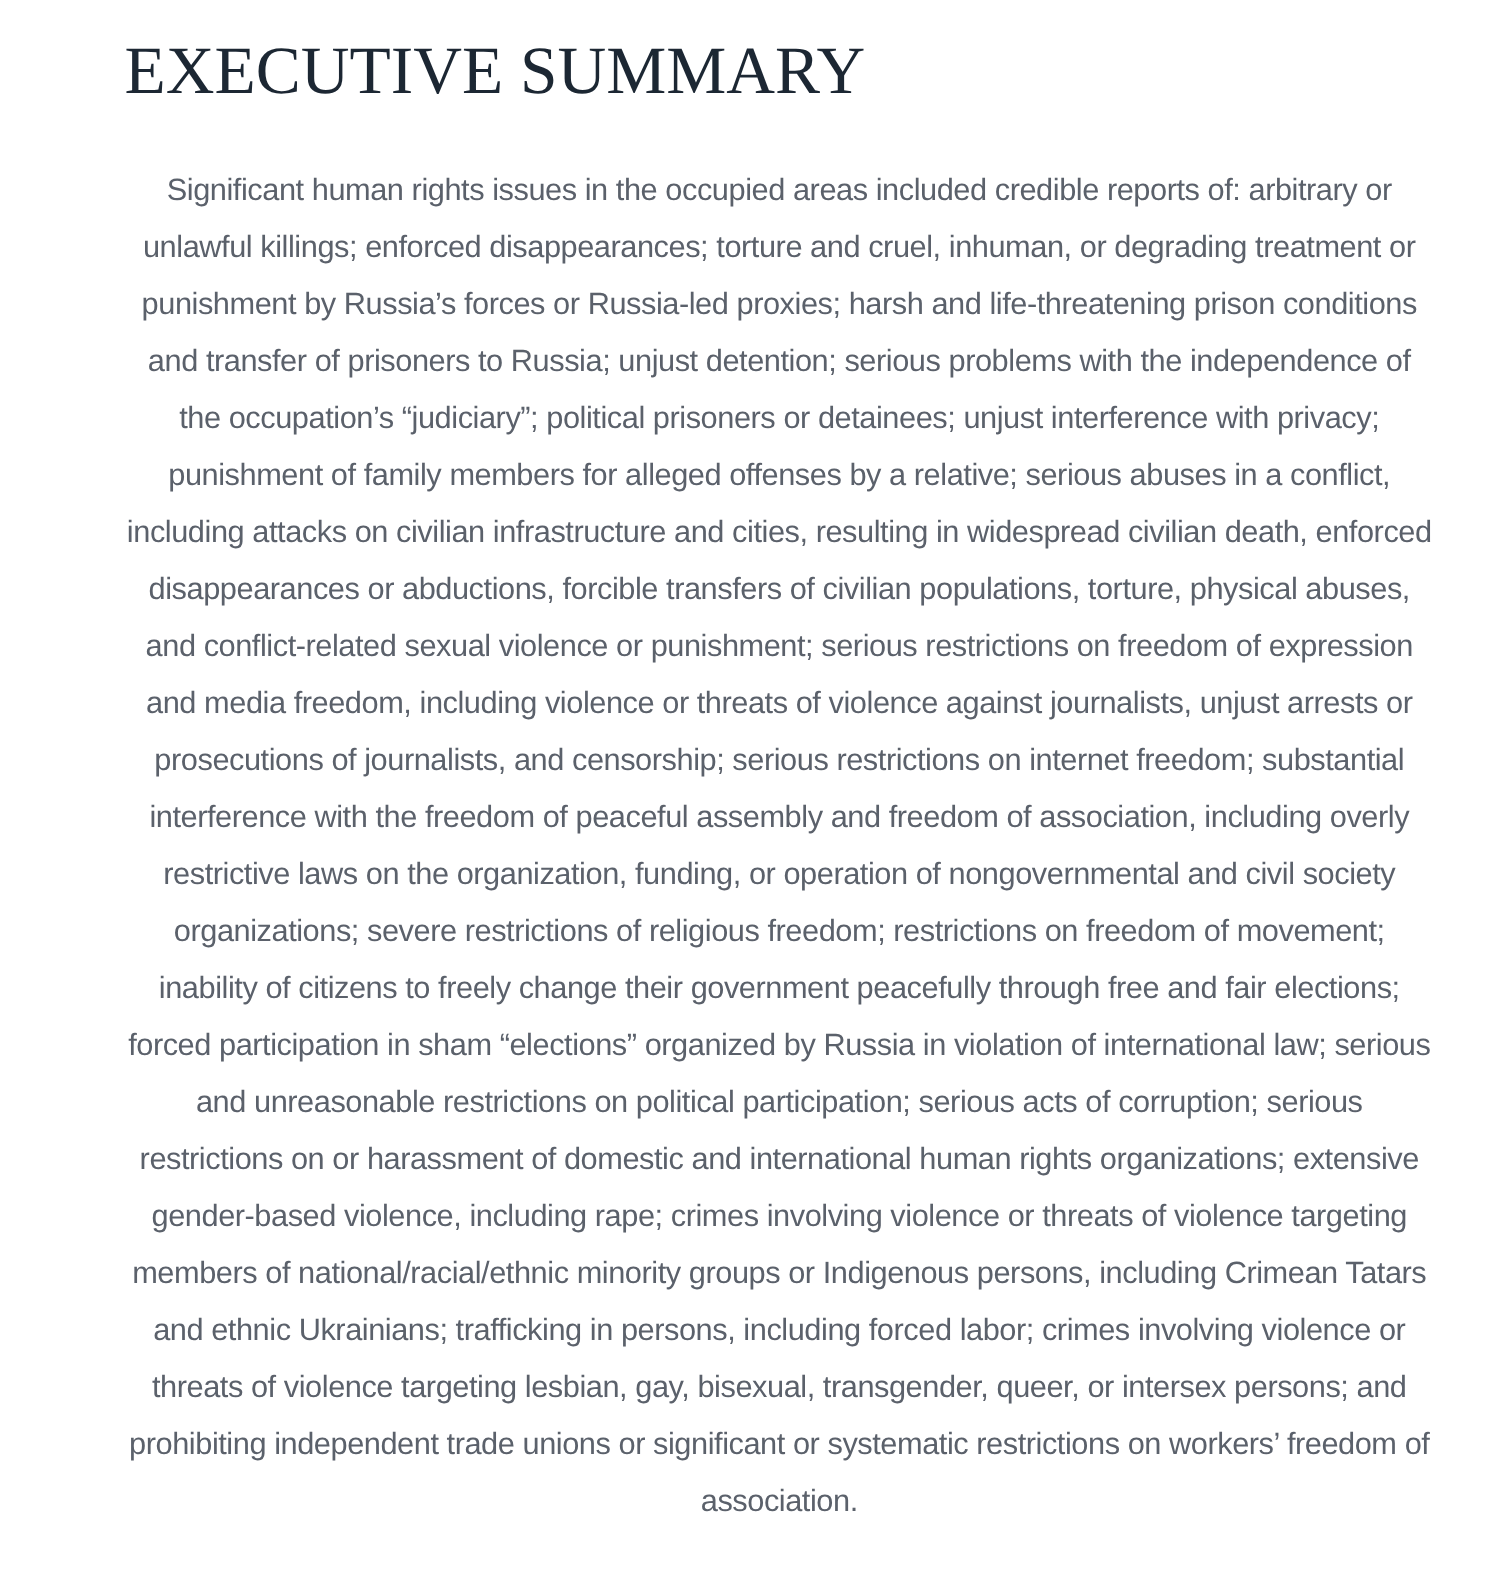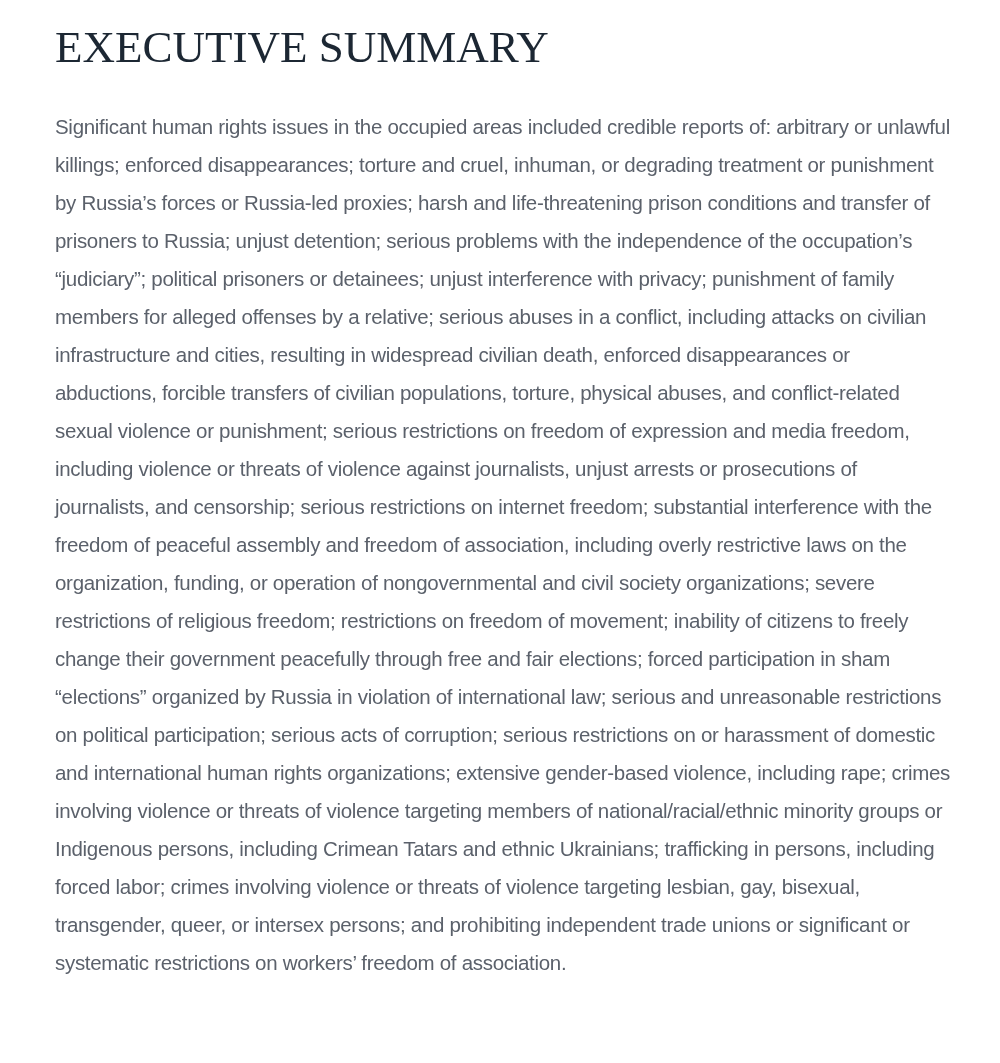--- a/index.html
+++ b/index.html
@@ -13,39 +13,40 @@
     padding: 0;
     background: var(--background);
   }
   body {
     width: 1000px;
     min-height: 1063px;
     overflow: hidden;
   }
   .doc {
     padding: 14px 44px 20px 55px;
+    margin-left: 28px;
   }
   .title {
     font-family: "Liberation Serif", "DejaVu Serif", serif;
     font-weight: 400;
     font-size: 45px;
     line-height: 1.15;
     color: var(--heading-color);
     letter-spacing: 0px;
     margin: 8px 0 34px 0;
   }
   .body-text {
     font-family: "Liberation Sans", "DejaVu Sans", sans-serif;
     font-size: 20.5px;
     line-height: 38px;
     letter-spacing: -0.3px;
     color: var(--body-color);
     max-width: 902px;
     margin: 0;
-    text-align: left;
+    text-align: center;
   }
 </style>
 </head>
 <body>
 
 <main class="doc">
   <h1 class="title">EXECUTIVE SUMMARY</h1>
   <p class="body-text">Significant human rights issues in the occupied areas included credible reports of: arbitrary or unlawful killings; enforced disappearances; torture and cruel, inhuman, or degrading treatment or punishment by Russia’s forces or Russia-led proxies; harsh and life-threatening prison conditions and transfer of prisoners to Russia; unjust detention; serious problems with the independence of the occupation’s “judiciary”; political prisoners or detainees; unjust interference with privacy; punishment of family members for alleged offenses by a relative; serious abuses in a conflict, including attacks on civilian infrastructure and cities, resulting in widespread civilian death, enforced disappearances or abductions, forcible transfers of civilian populations, torture, physical abuses, and conflict-related sexual violence or punishment; serious restrictions on freedom of expression and media freedom, including violence or threats of violence against journalists, unjust arrests or prosecutions of journalists, and censorship; serious restrictions on internet freedom; substantial interference with the freedom of peaceful assembly and freedom of association, including overly restrictive laws on the organization, funding, or operation of nongovernmental and civil society organizations; severe restrictions of religious freedom; restrictions on freedom of movement; inability of citizens to freely change their government peacefully through free and fair elections; forced participation in sham “elections” organized by Russia in violation of international law; serious and unreasonable restrictions on political participation; serious acts of corruption; serious restrictions on or harassment of domestic and international human rights organizations; extensive gender-based violence, including rape; crimes involving violence or threats of violence targeting members of national/racial/ethnic minority groups or Indigenous persons, including Crimean Tatars and ethnic Ukrainians; trafficking in persons, including forced labor; crimes involving violence or threats of violence targeting lesbian, gay, bisexual, transgender, queer, or intersex persons; and prohibiting independent trade unions or significant or systematic restrictions on workers’ freedom of association.</p>
 </main>
 

